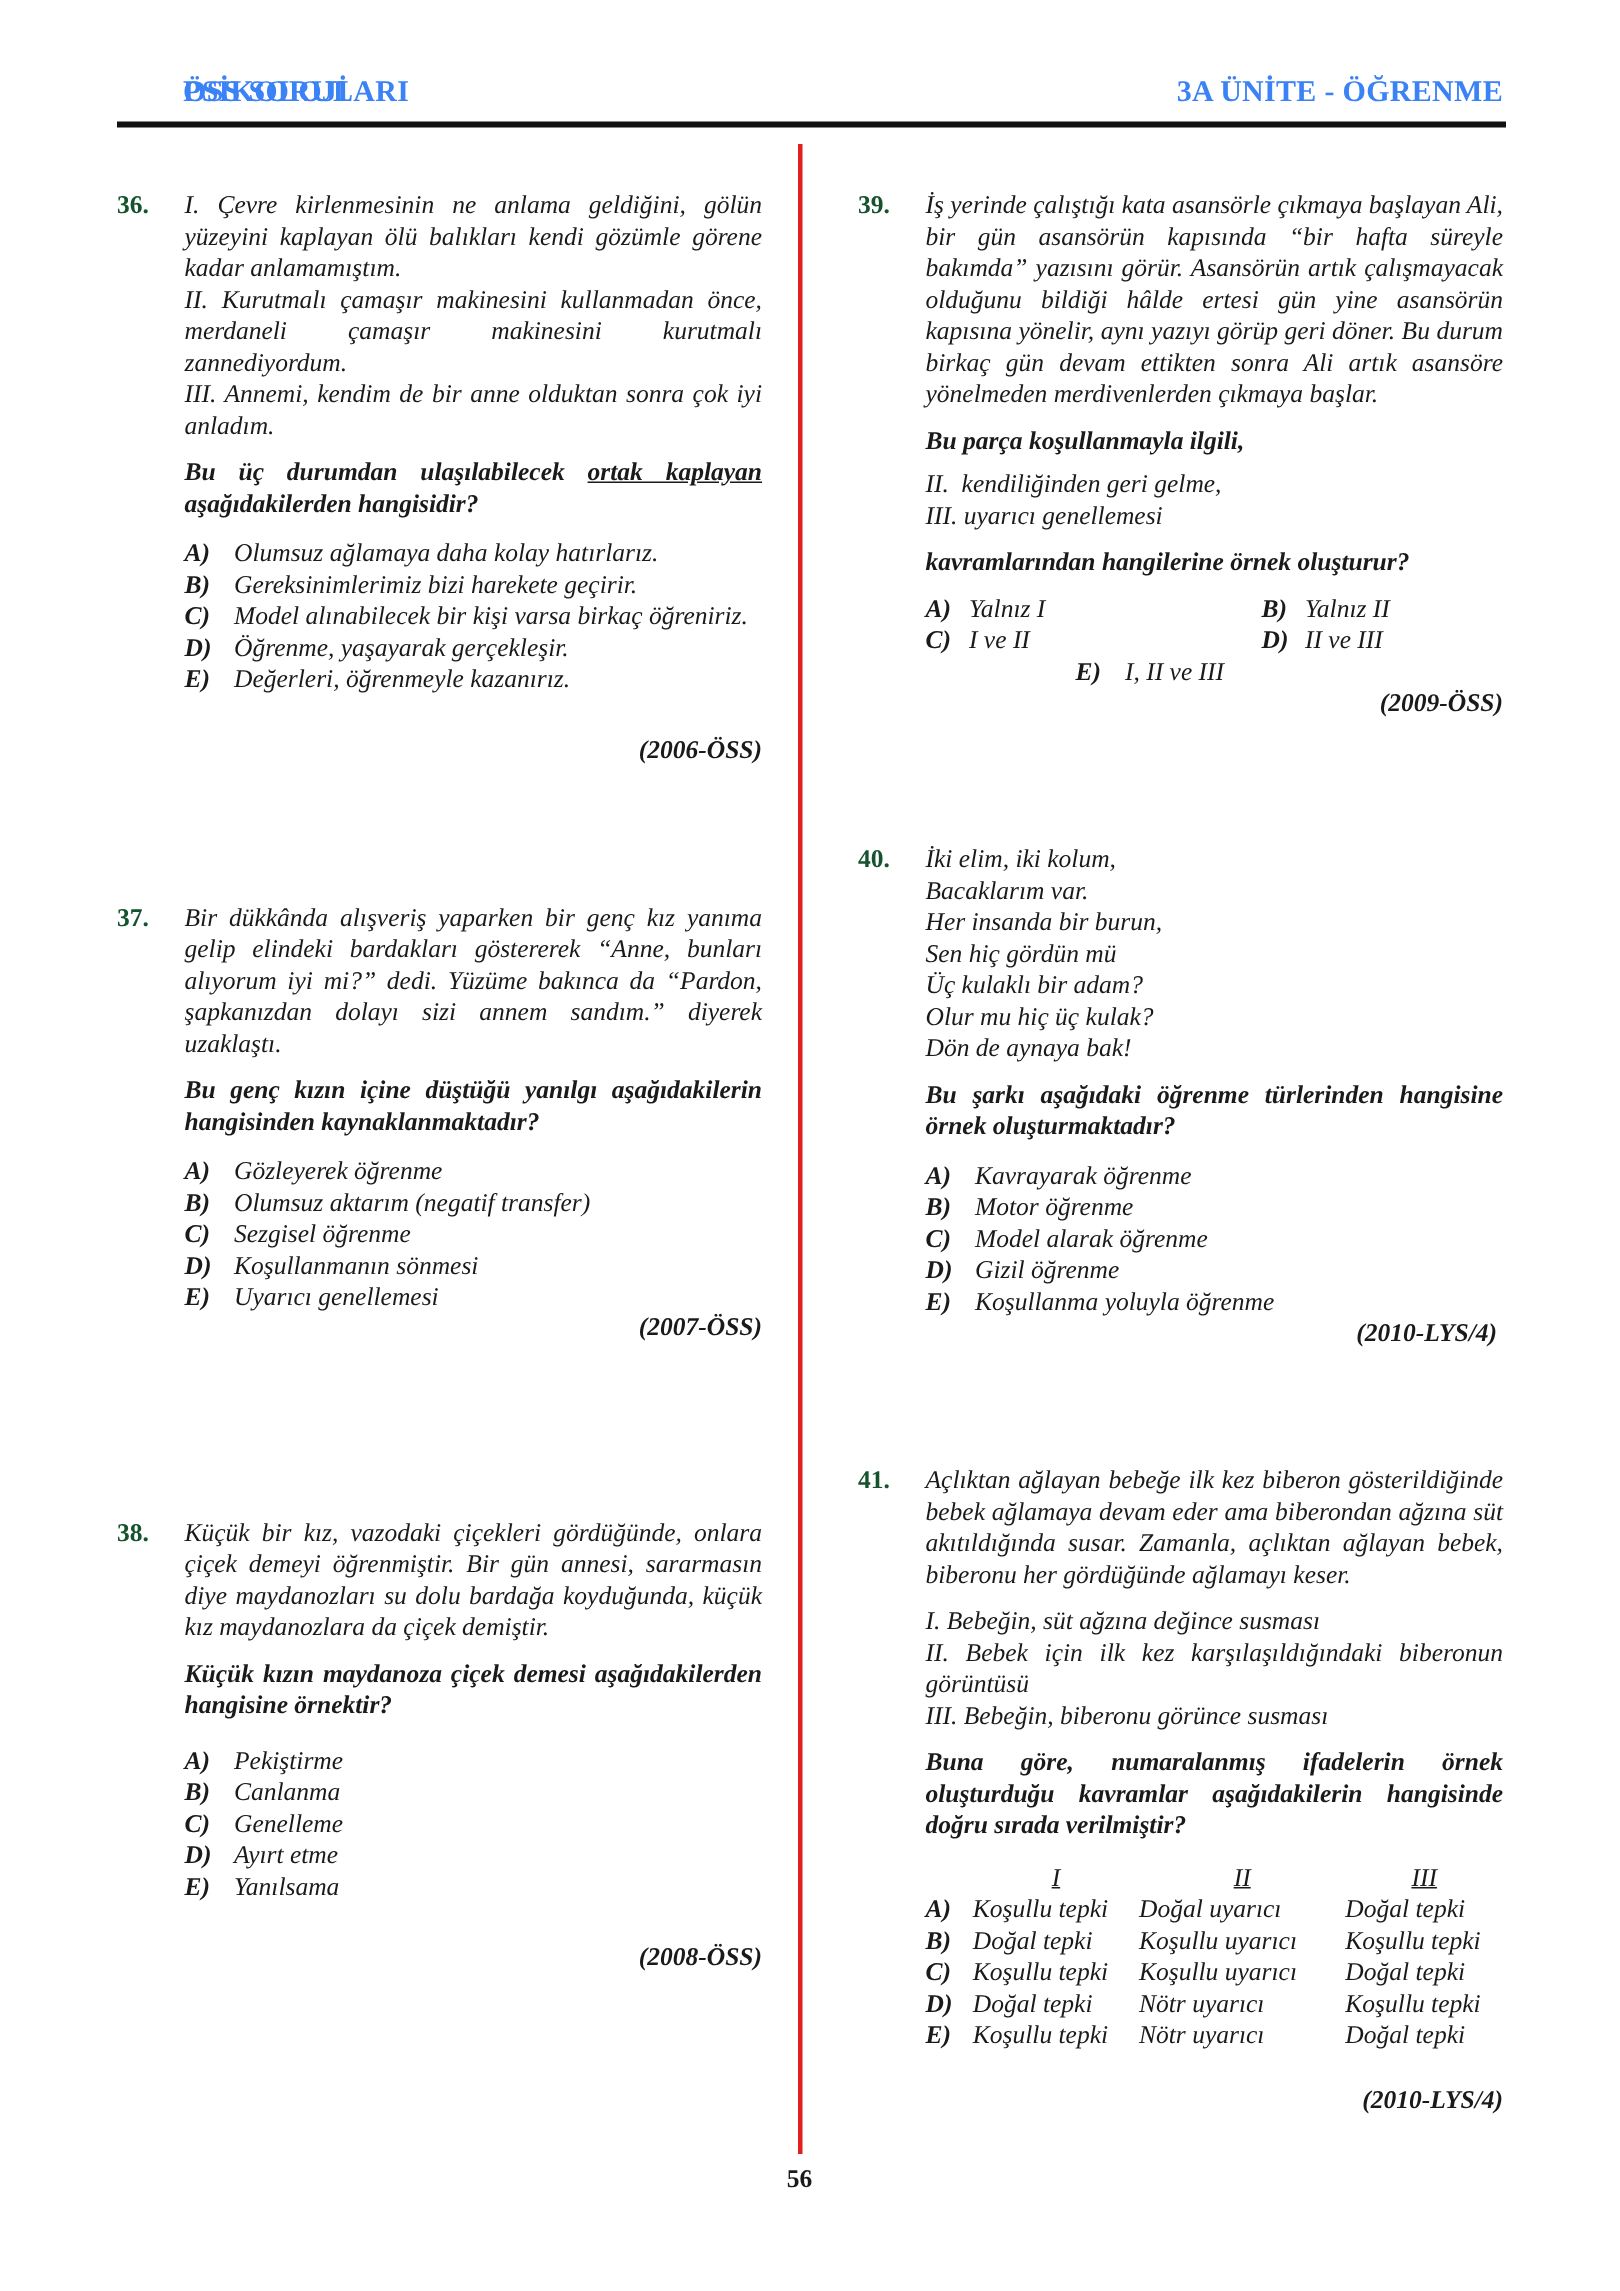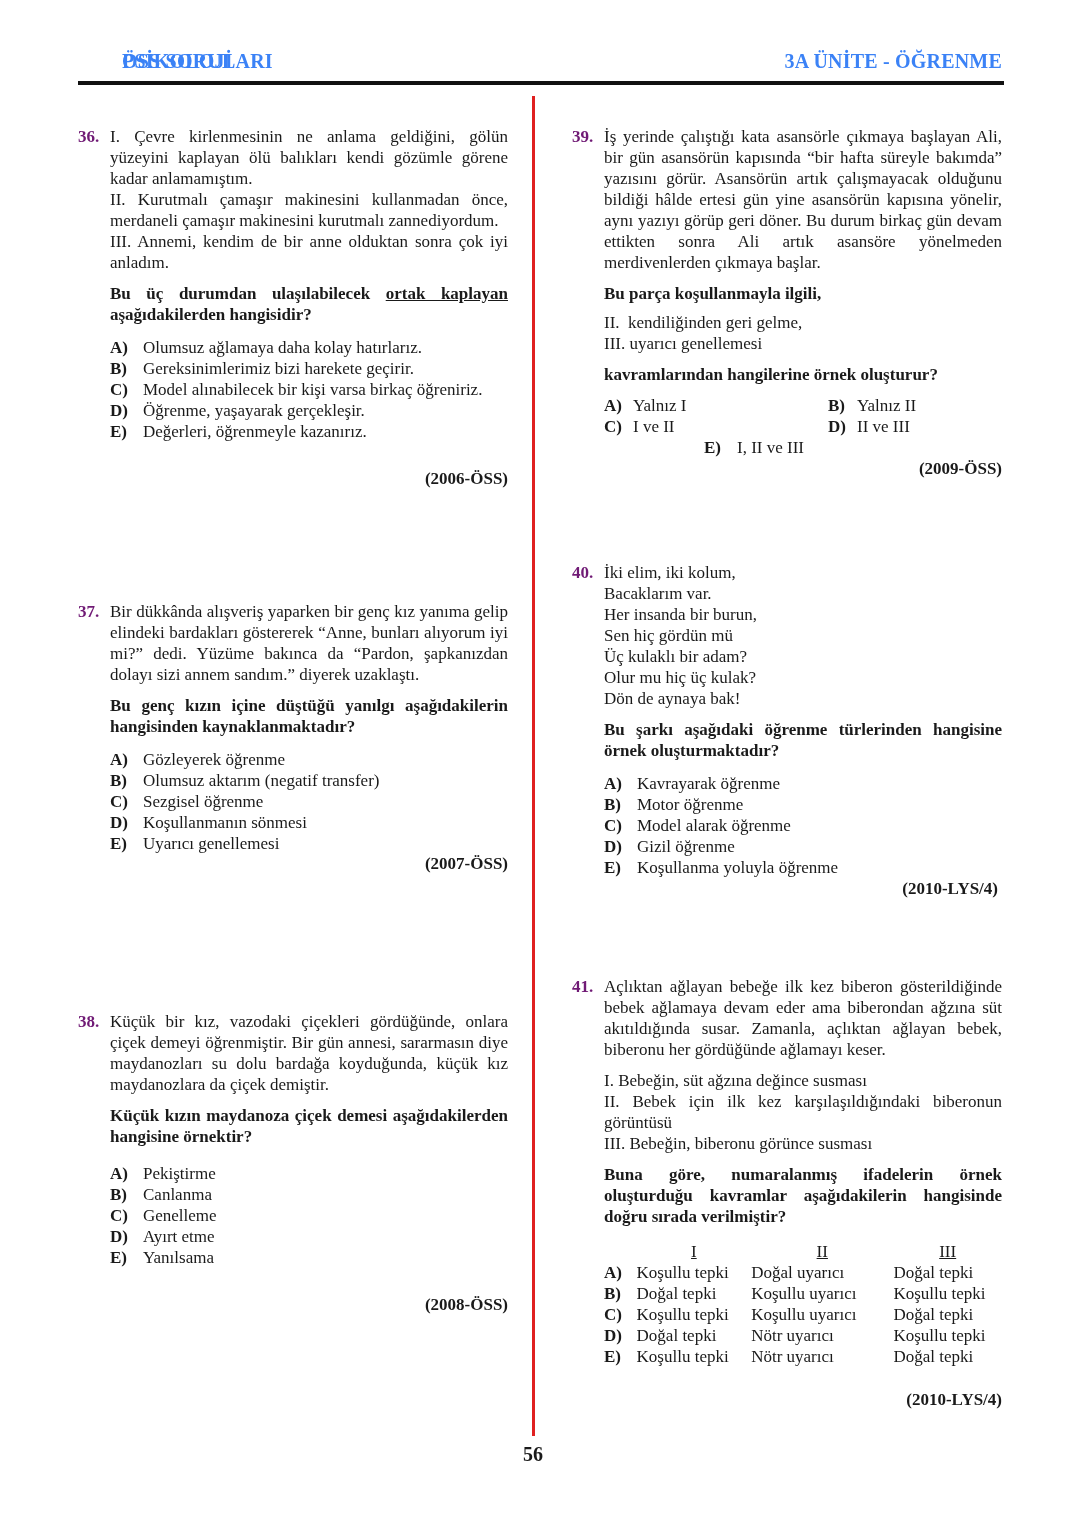--- a/index.html
+++ b/index.html
@@ -5,25 +5,25 @@
   html, body { margin: 0; padding: 0; background: #ffffff; }
   body { width: 1080px; height: 1527px; position: relative; overflow: hidden;
          font-family: "Liberation Serif", "DejaVu Serif", serif; color: #1a1a1a; }
   .header { position: absolute; top: 50px; left: 78px; width: 924px; height: 28px; }
   .header span { position: absolute; top: 0; font-weight: bold; font-size: 20px; color: #3b82f6; letter-spacing: 0.2px; margin-left: 44px; }
   .h-left { left: 0; }
   .h-center { left: 0; right: 0; text-align: left; }
   .h-right { right: 0; }
   .header-rule { position: absolute; top: 81px; left: 78px; width: 926px; height: 4px; background: #111; }
   .col-divider { position: absolute; left: 532px; top: 96px; width: 3px; height: 1340px; background: #e02020; }
-  .page-num { position: absolute; top: 1443px; left: 0; width: 1066px; text-align: center; font-weight: bold; font-size: 20px; }
+  .page-num { position: absolute; top: 1443px; left: 0; width: 1066px; text-align: center; font-weight: bold; font-size: 17px; }
 
   .q { position: absolute; font-size: 17px; line-height: 21px; }
-  .q .num { position: absolute; left: 0; top: 0; font-weight: bold; color: #701a75; }
-  .q .body { margin-left: 32px; }
+  .q .num { position: absolute; left: 0; top: 0; font-weight: bold; color: #14532d; }
+  .q .body { margin-left: 45px; font-style: italic; }
   .just { text-align: justify; text-align-last: left; }
   .stem { font-weight: bold; margin-top: 10px; text-align: justify; }
   .stem u { text-decoration: underline; }
   .opts { margin-top: 12px; }
   .opt { display: flex; }
   .opt .l { font-weight: bold; width: 33px; flex: none; }
   .src { font-weight: bold; text-align: right; }
   .plain { margin-top: 8px; }
   .grid2 { display: grid; grid-template-columns: 224px 1fr; margin-top: 10px; }
   .grid2 .opt .l { width: 29px; }

